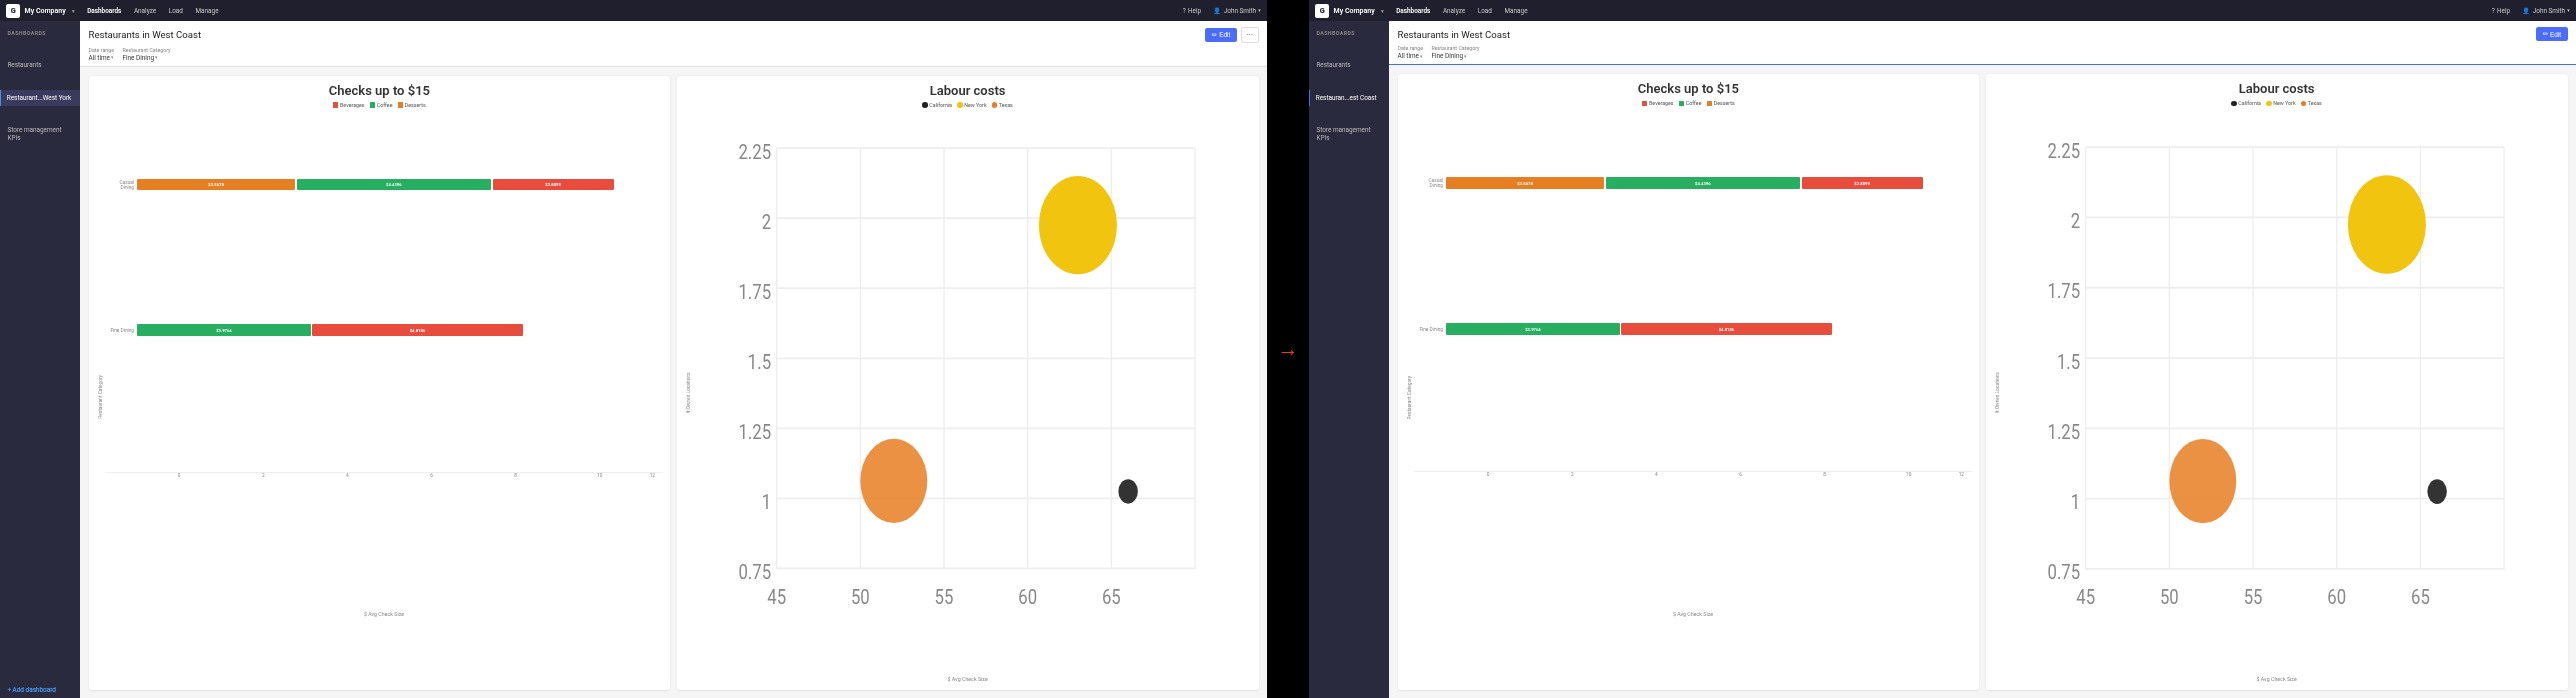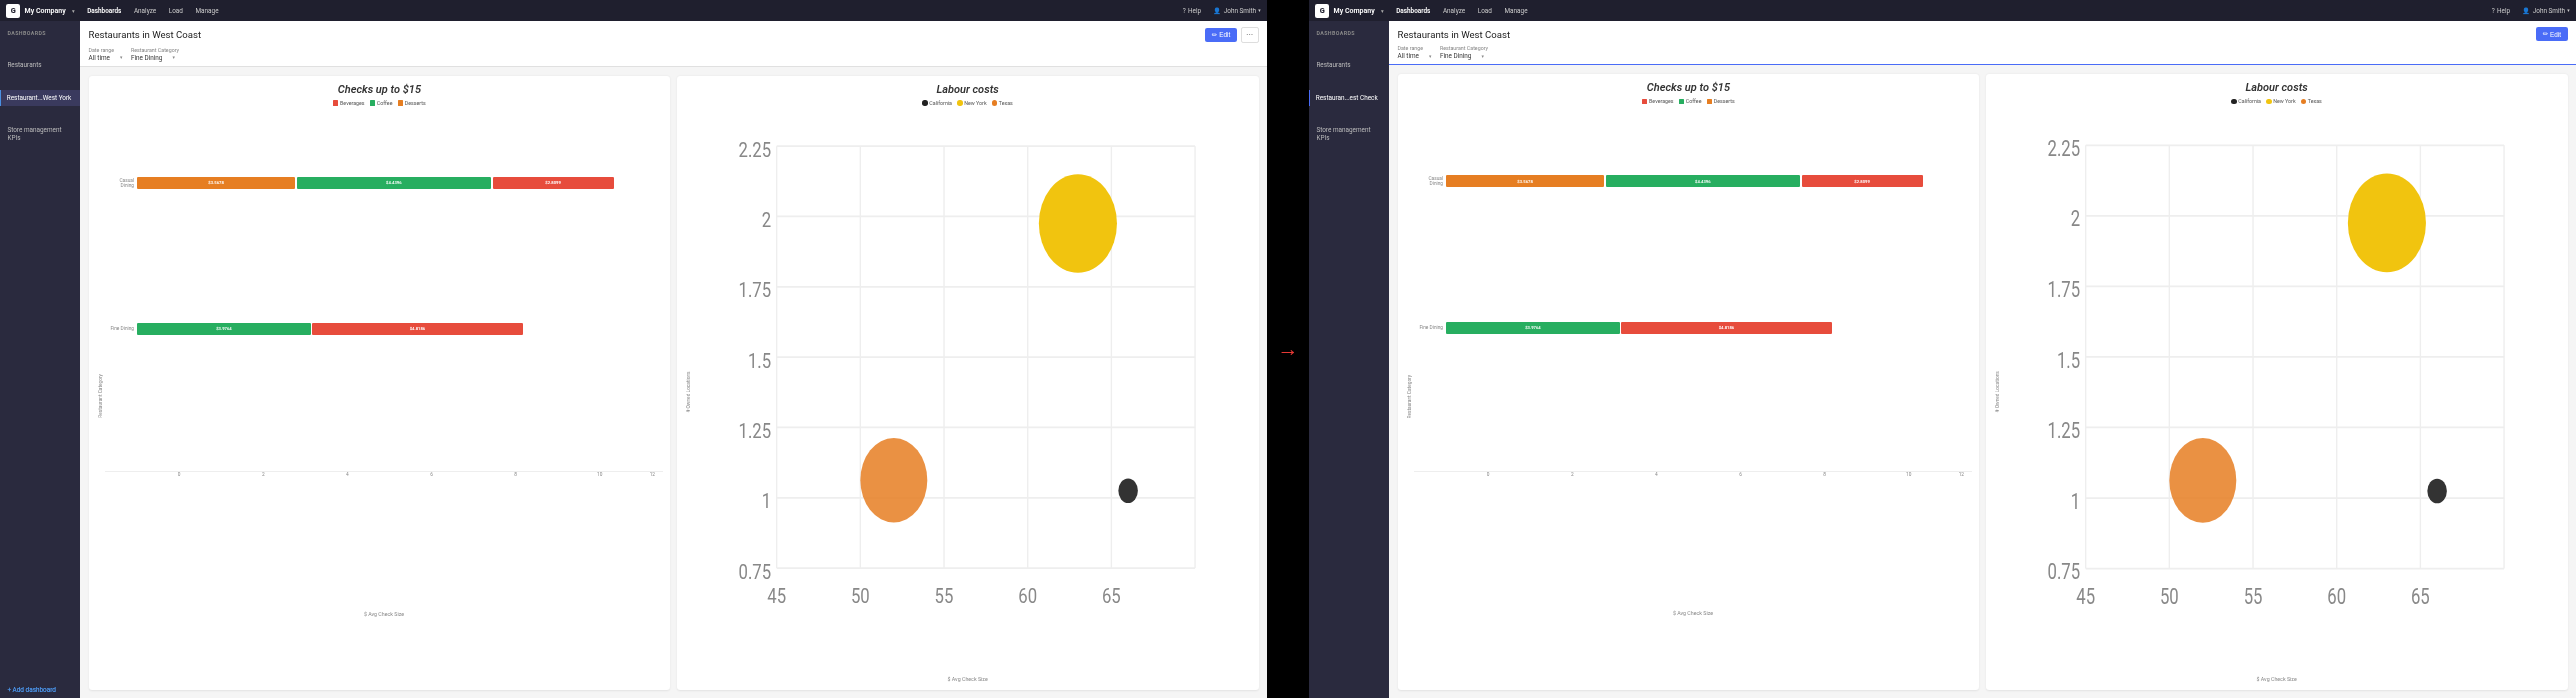--- a/index.html
+++ b/index.html
@@ -183,21 +183,21 @@
     .filter-label {
       font-size: 5.3px;
       color: #888;
       margin-bottom: 1.1px;
     }
     .filter-value {
       font-size: 6.4px;
       color: #333;
       display: flex;
       align-items: center;
-      gap: 10px;
+      gap: 1px;
       cursor: pointer;
     }
     .filter-value .arrow {
       font-size: 4.8px;
       color: #888;
     }
 
     
     .charts-area {
       flex: 1;
@@ -209,26 +209,25 @@
     .chart-card {
       background: #fff;
       border-radius: 3.2px;
       box-shadow: 0 0.5px 2.1px rgba(0,0,0,0.08);
       padding: 7.4px;
       flex: 1;
       display: flex;
       flex-direction: column;
     }
     .chart-title {
-      font-size: 11px;
+      font-size: 13px;
       font-weight: 600;
       color: #333;
       text-align: center;
       margin-bottom: 4.2px;
-      font-style: italic;
     }
     .chart-legend {
       display: flex;
       justify-content: center;
       gap: 5.3px;
       margin-bottom: 5.3px;
     }
     .legend-item {
       display: flex;
       align-items: center;
@@ -565,21 +564,21 @@
       <span>John Smith</span>
       <span style="font-size:4.8px;">▾</span>
     </span>
   </nav>
 
   <div class="panel-body">
 
     <div class="sidebar">
       <div class="sidebar-section-title">DASHBOARDS</div>
       <div class="sidebar-item">Restaurants</div>
-      <div class="sidebar-item active">Restauran...est Check</div>
+      <div class="sidebar-item active">Restauran...est Coast</div>
       <div class="sidebar-item">Store management KPIs</div>
       <div style="margin-top:auto; padding: 4.2px 7.4px; position:absolute; bottom:0; right:0; left:0;">
         <div class="sidebar-item" style="color:#4a90e2; padding:0;">+ Add dashboard</div>
       </div>
     </div>
 
     <div class="main-content">
       <div class="content-header" style="border-bottom:1.1px solid #4a6cf7;">
         <div class="content-header-row1">
           <span class="page-title">Restaurants in West Coast</span>

